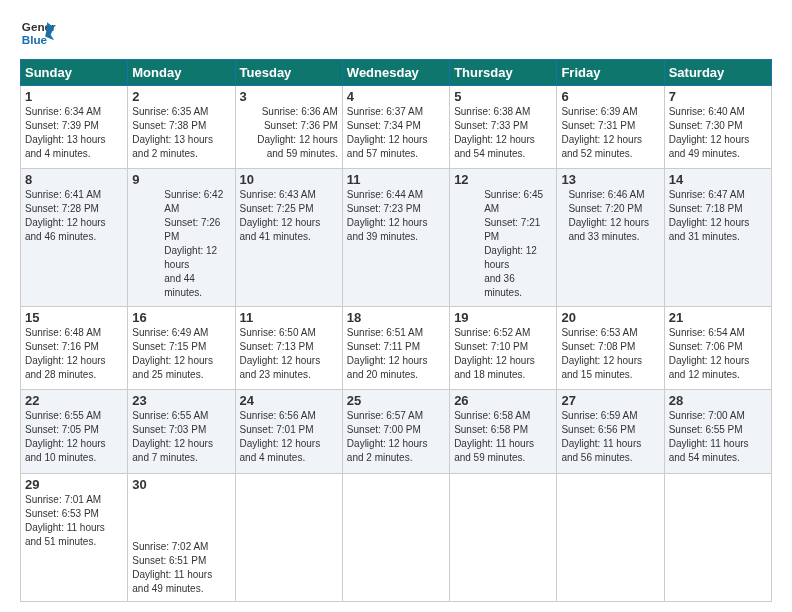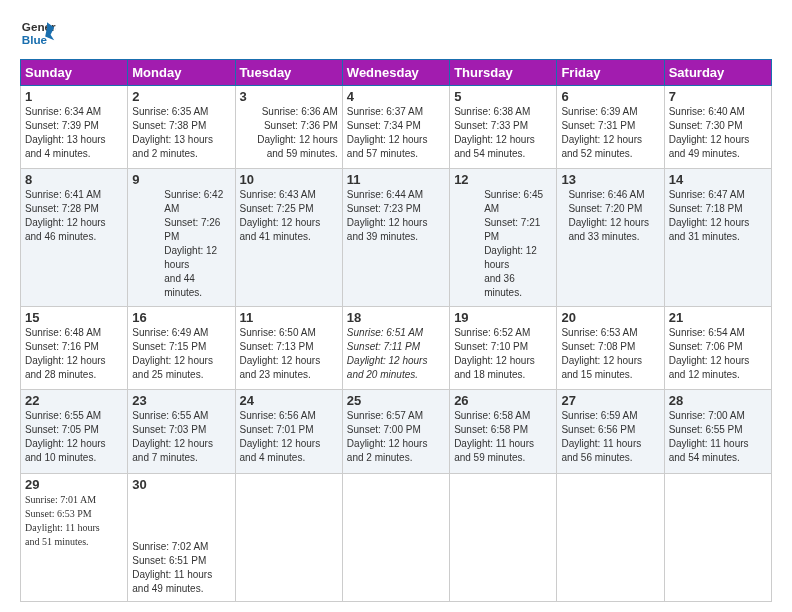--- a/index.html
+++ b/index.html
@@ -44,21 +44,21 @@
       font-size: 15px;
       color: #555;
     }
     .calendar-table {
       width: 100%;
       border-collapse: collapse;
       flex: 1;
       table-layout: fixed;
     }
     .calendar-table thead th {
-      background: #a21caf;
+      background: #0f766e;
       color: #fff;
       font-size: 13px;
       font-weight: bold;
       padding: 5px 4px;
       text-align: left;
       border: 1px solid #1a6faf;
     }
     .calendar-table tbody td {
       border: 1px solid #ccc;
       vertical-align: top;
@@ -236,21 +236,21 @@
           </td>
           <td>
             <span class="day-num">11</span>
             <div class="day-info" style="white-space: pre-line;">Sunrise: 6:50 AM
 Sunset: 7:13 PM
 Daylight: 12 hours
 and 23 minutes.</div>
           </td>
           <td>
             <span class="day-num">18</span>
-            <div class="day-info" style="white-space: pre-line; font-style: italic;">Sunrise: 6:51 AM
+            <div class="day-info" style="white-space: pre-line;">Sunrise: 6:51 AM
 Sunset: 7:11 PM
 Daylight: 12 hours
 and 20 minutes.</div>
           </td>
           <td>
             <span class="day-num">19</span>
             <div class="day-info" style="white-space: pre-line;">Sunrise: 6:52 AM
 Sunset: 7:10 PM
 Daylight: 12 hours
 and 18 minutes.</div>
@@ -317,21 +317,21 @@
             <span class="day-num">28</span>
             <div class="day-info" style="white-space: pre-line;">Sunrise: 7:00 AM
 Sunset: 6:55 PM
 Daylight: 11 hours
 and 54 minutes.</div>
           </td>
         </tr>
         <tr>
           <td>
             <span class="day-num">29</span>
-            <div class="day-info" style="white-space: pre-line; font-family: Liberation Serif, serif;">Sunrise: 7:01 AM
+            <div class="day-info" style="white-space: pre-line;">Sunrise: 7:01 AM
 Sunset: 6:53 PM
 Daylight: 11 hours
 and 51 minutes.</div>
           </td>
           <td>
             <span class="day-num">30</span>
             <div class="day-info" style="white-space: pre-line; margin-top: 48px;">Sunrise: 7:02 AM
 Sunset: 6:51 PM
 Daylight: 11 hours
 and 49 minutes.</div>

